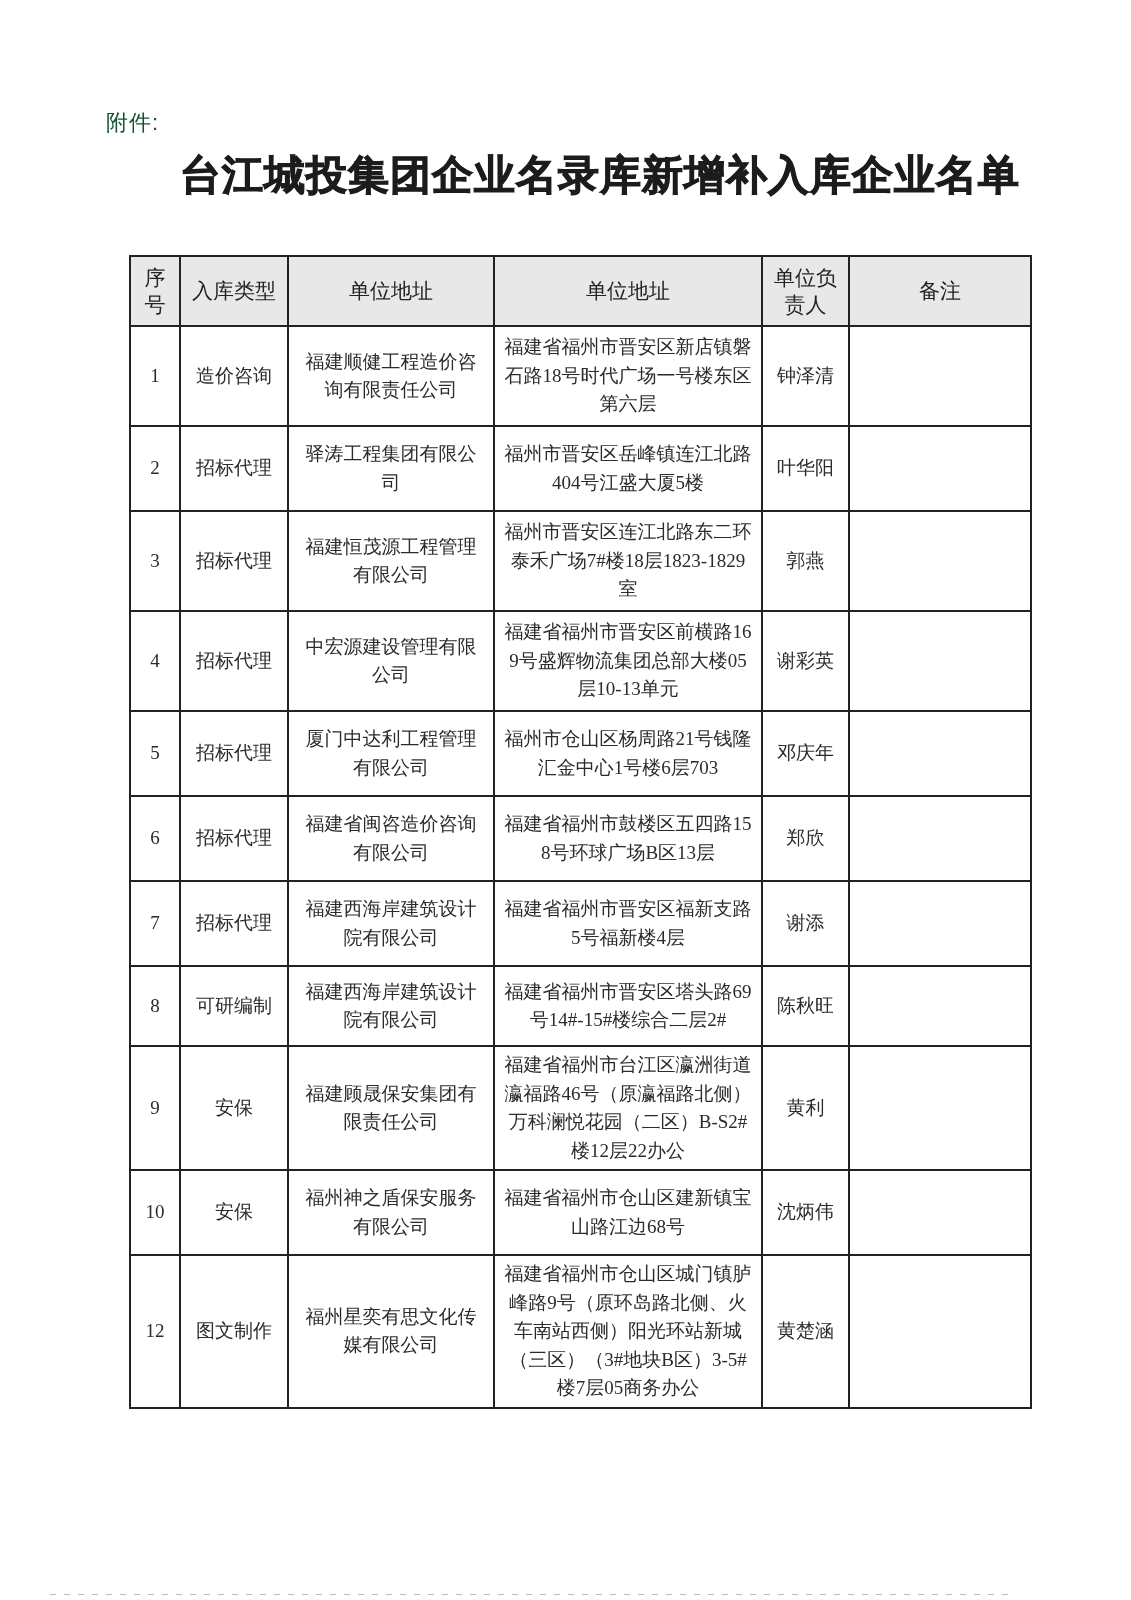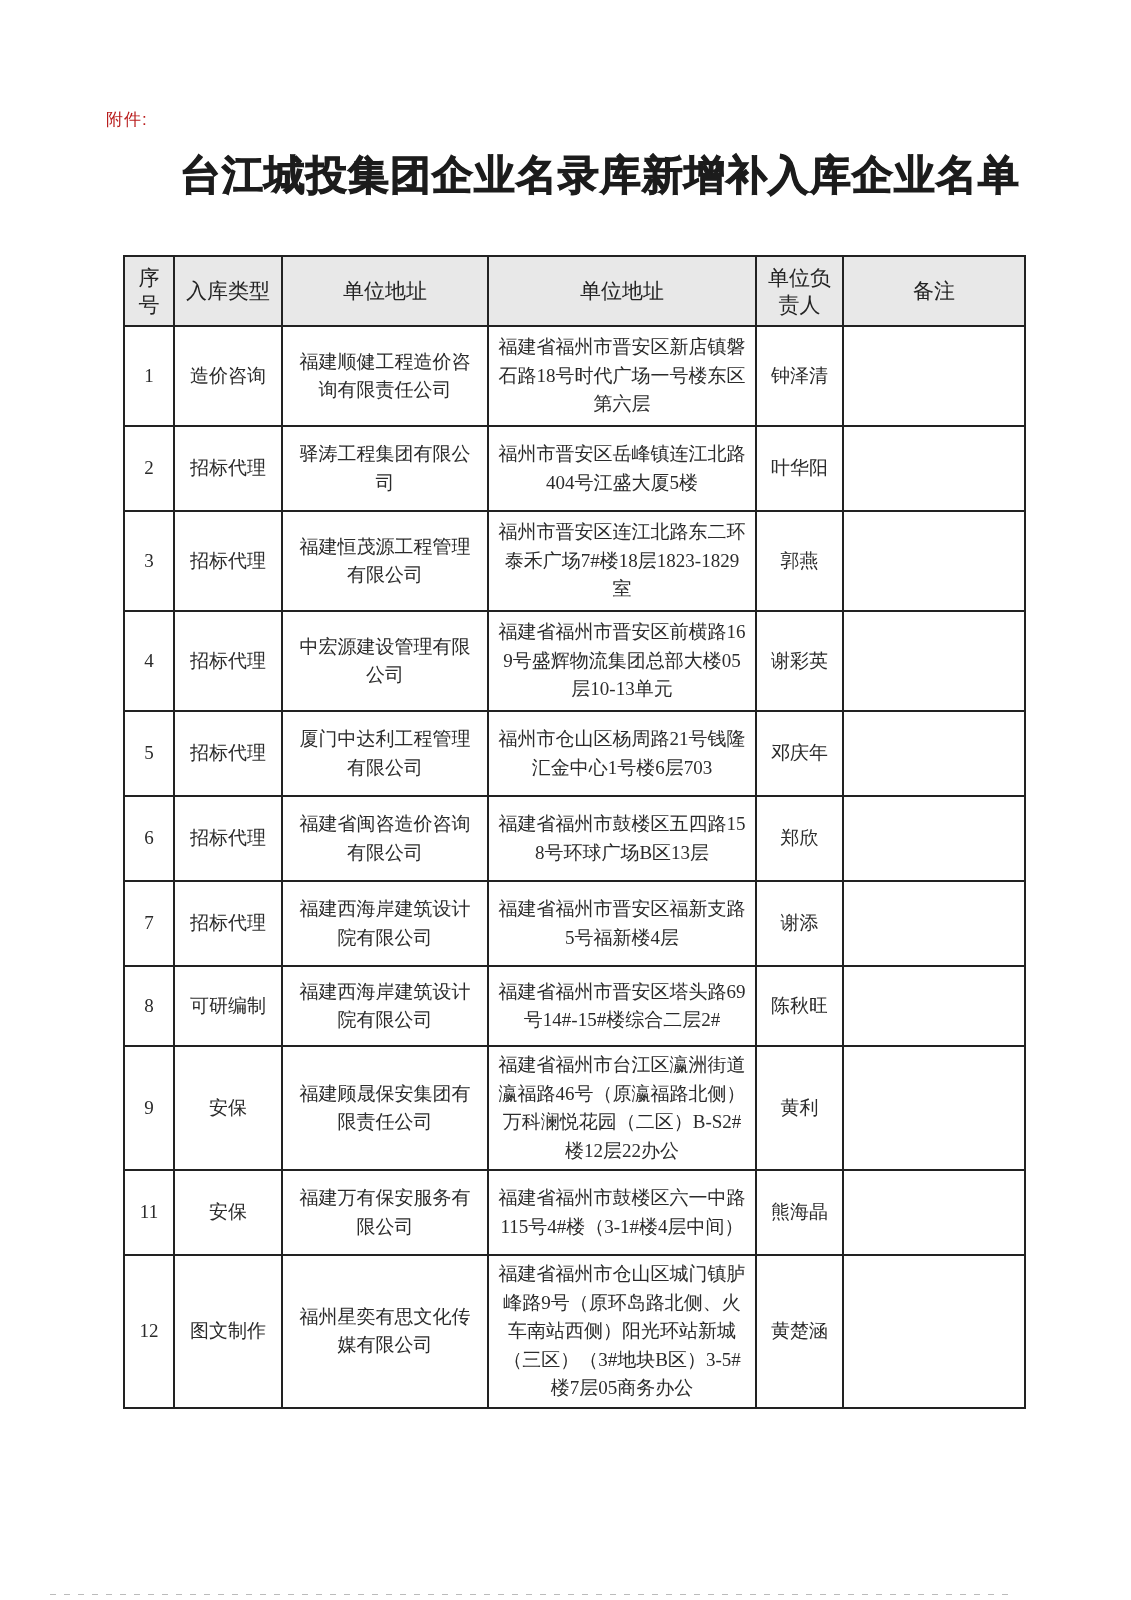--- a/index.html
+++ b/index.html
@@ -11,40 +11,40 @@
   body {
     position: relative;
     height: 1600px;
     overflow: hidden;
     color: #262626;
   }
   .attachment-label {
     position: absolute;
     left: 106px;
     top: 108px;
-    font-size: 17px;
+    font-size: 22px;
     letter-spacing: 1px;
-    color: #b91c1c;
+    color: #14532d;
   }
   .doc-title {
     position: absolute;
     left: 90px;
     top: 148px;
     width: 930px;
     text-align: right;
     font-size: 41px;
     font-weight: bold;
     letter-spacing: 1px;
     color: #1c1c1c;
     font-family: "Liberation Sans", sans-serif;
     -webkit-text-stroke: 1px #1c1c1c;
   }
   .table-wrap {
     position: absolute;
-    left: 123px;
+    left: 129px;
     top: 255px;
     width: 901px;
   }
   table.main-table {
     border-collapse: collapse;
     width: 901px;
     table-layout: fixed;
   }
   table.main-table col.c-no      { width: 50px; }
   table.main-table col.c-type    { width: 108px; }
@@ -199,29 +199,29 @@
 
   <tr>
     <td>9</td>
     <td>安保</td>
     <td>福建顾晟保安集团有限责任公司</td>
     <td>福建省福州市台江区瀛洲街道瀛福路46号（原瀛福路北侧）万科澜悦花园（二区）B-S2#楼12层22办公</td>
     <td>黄利</td>
     <td></td>
   </tr>
 
-
-  <tr>
-    <td>11</td>
+  <tr>
+    <td>10</td>
     <td>安保</td>
-    <td>福建万有保安服务有限公司</td>
-    <td>福建省福州市鼓楼区六一中路115号4#楼（3-1#楼4层中间）</td>
-    <td>熊海晶</td>
-    <td></td>
-  </tr>
+    <td>福州神之盾保安服务有限公司</td>
+    <td>福建省福州市仓山区建新镇宝山路江边68号</td>
+    <td>沈炳伟</td>
+    <td></td>
+  </tr>
+
 
   <tr>
     <td>12</td>
     <td>图文制作</td>
     <td>福州星奕有思文化传媒有限公司</td>
     <td>福建省福州市仓山区城门镇胪峰路9号（原环岛路北侧、火车南站西侧）阳光环站新城（三区）（3#地块B区）3-5#楼7层05商务办公</td>
     <td>黄楚涵</td>
     <td></td>
   </tr>
 </tbody>

